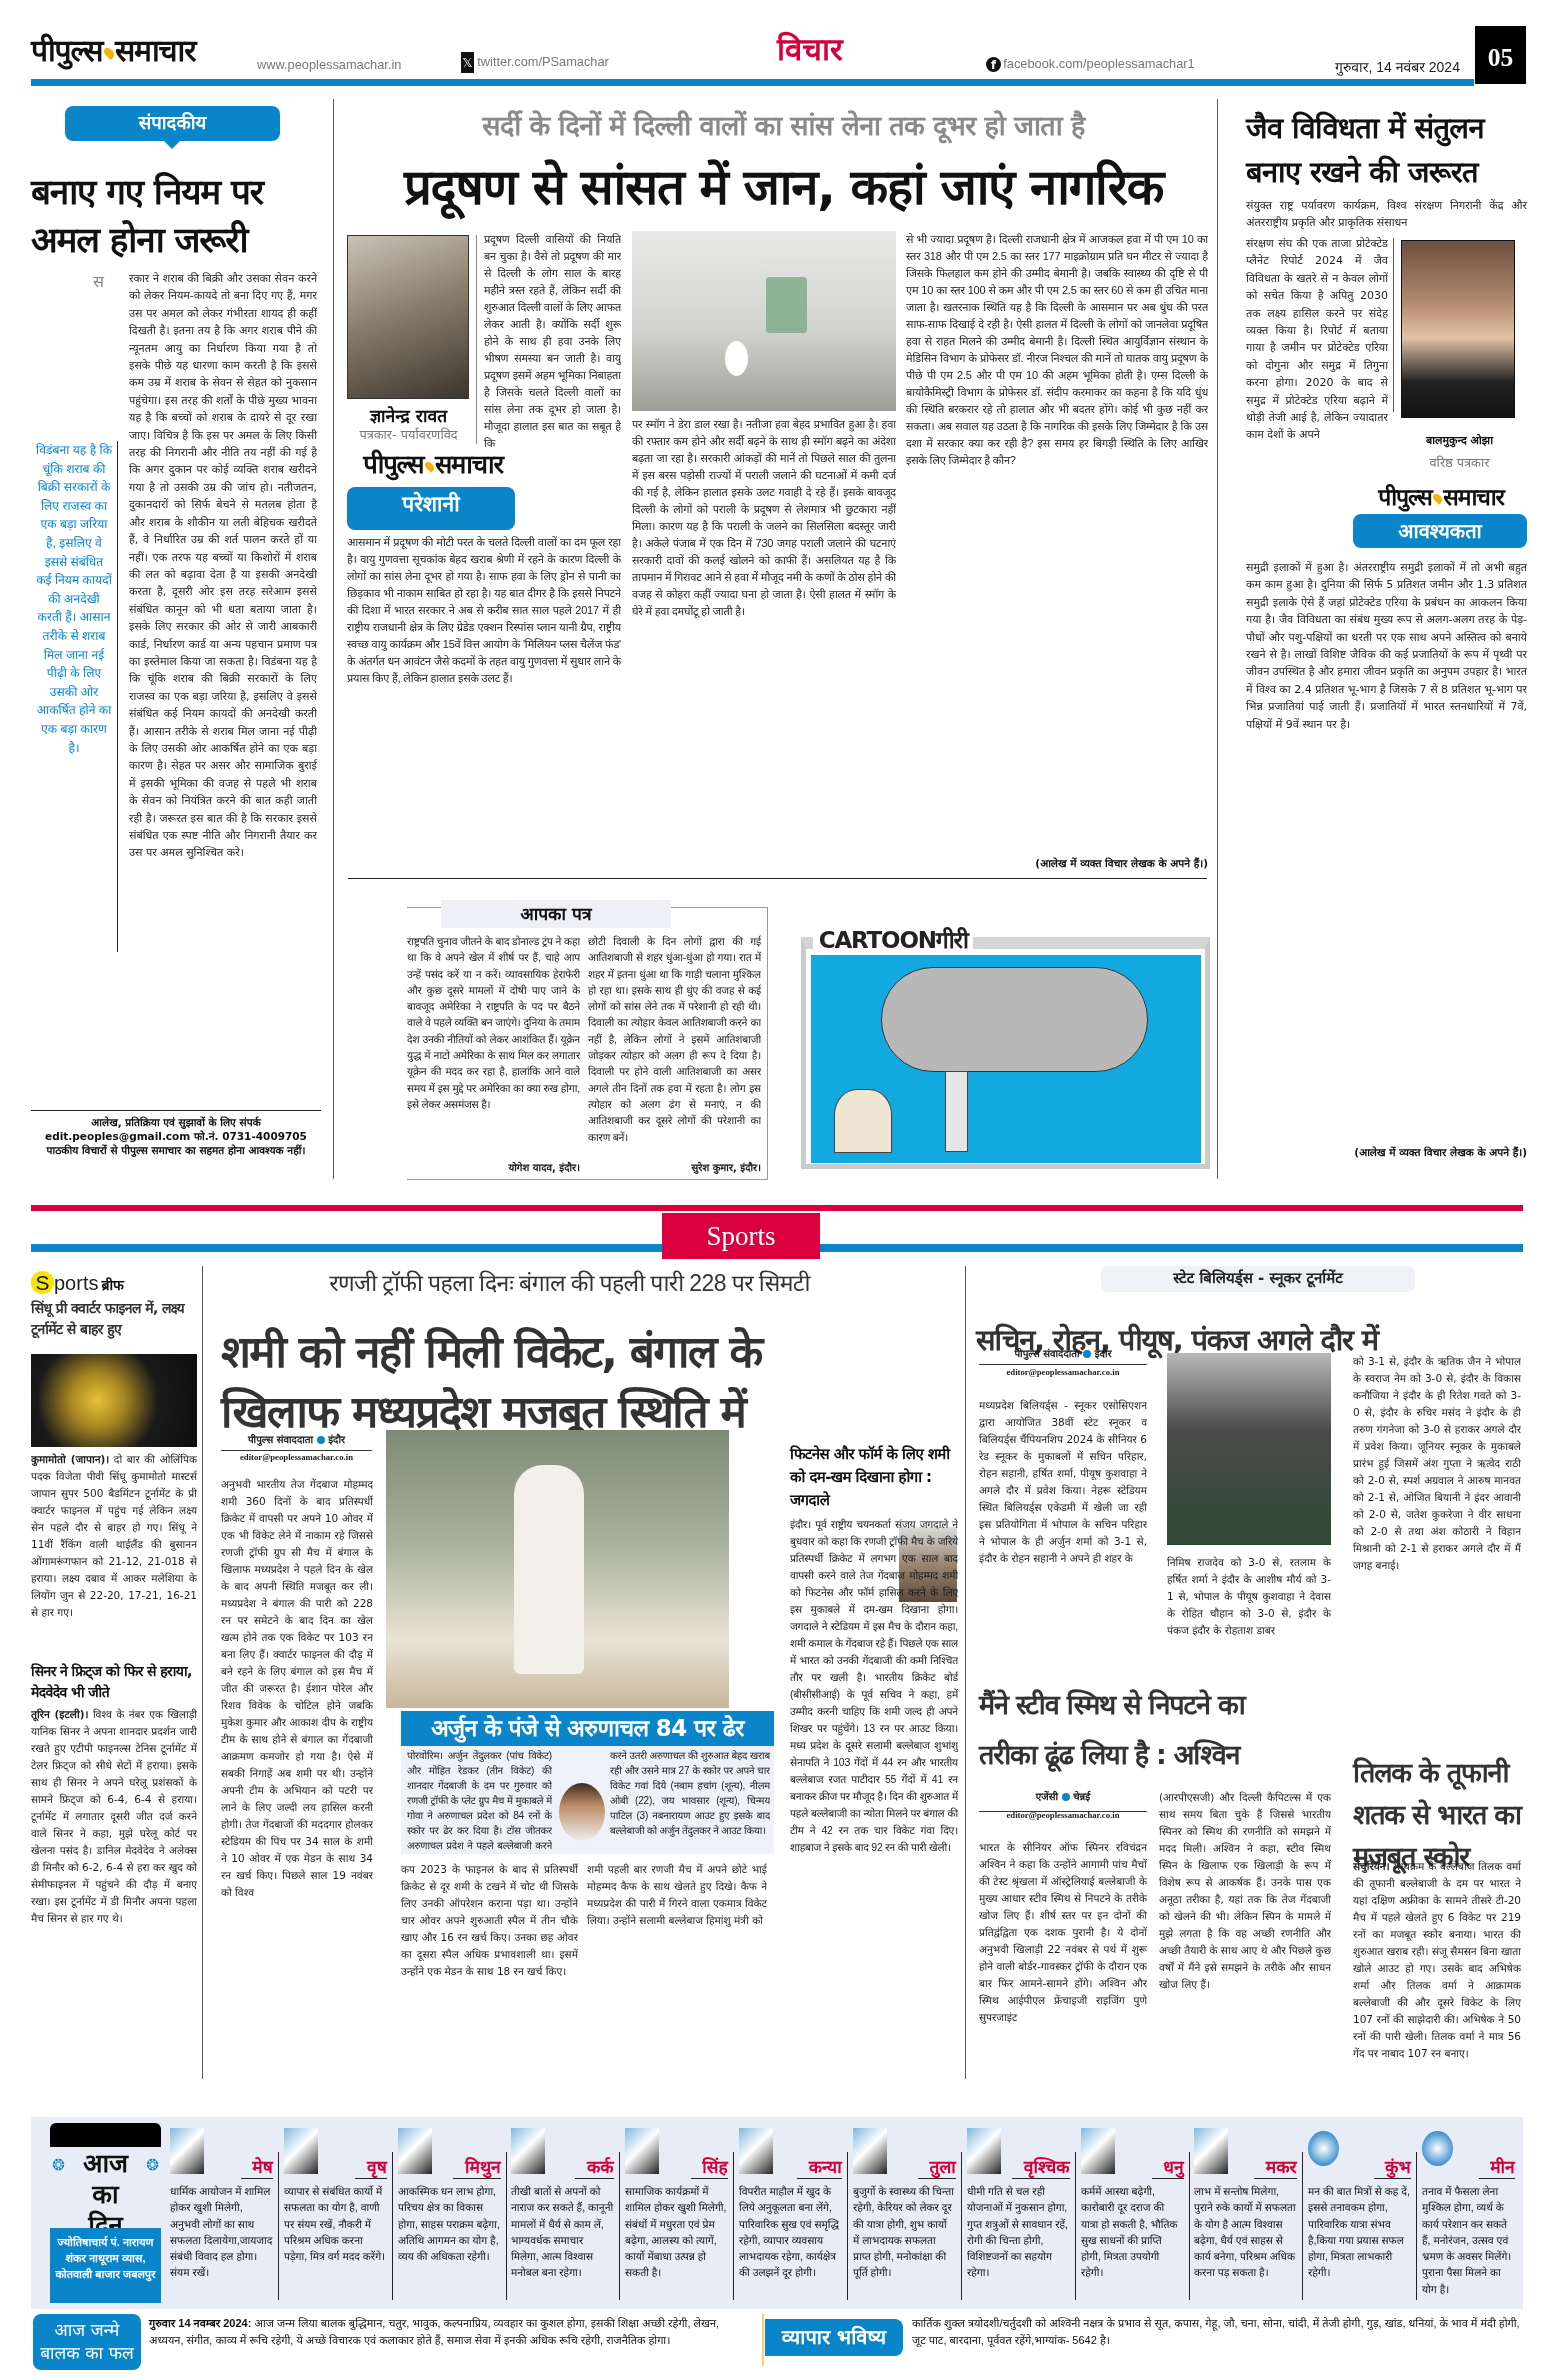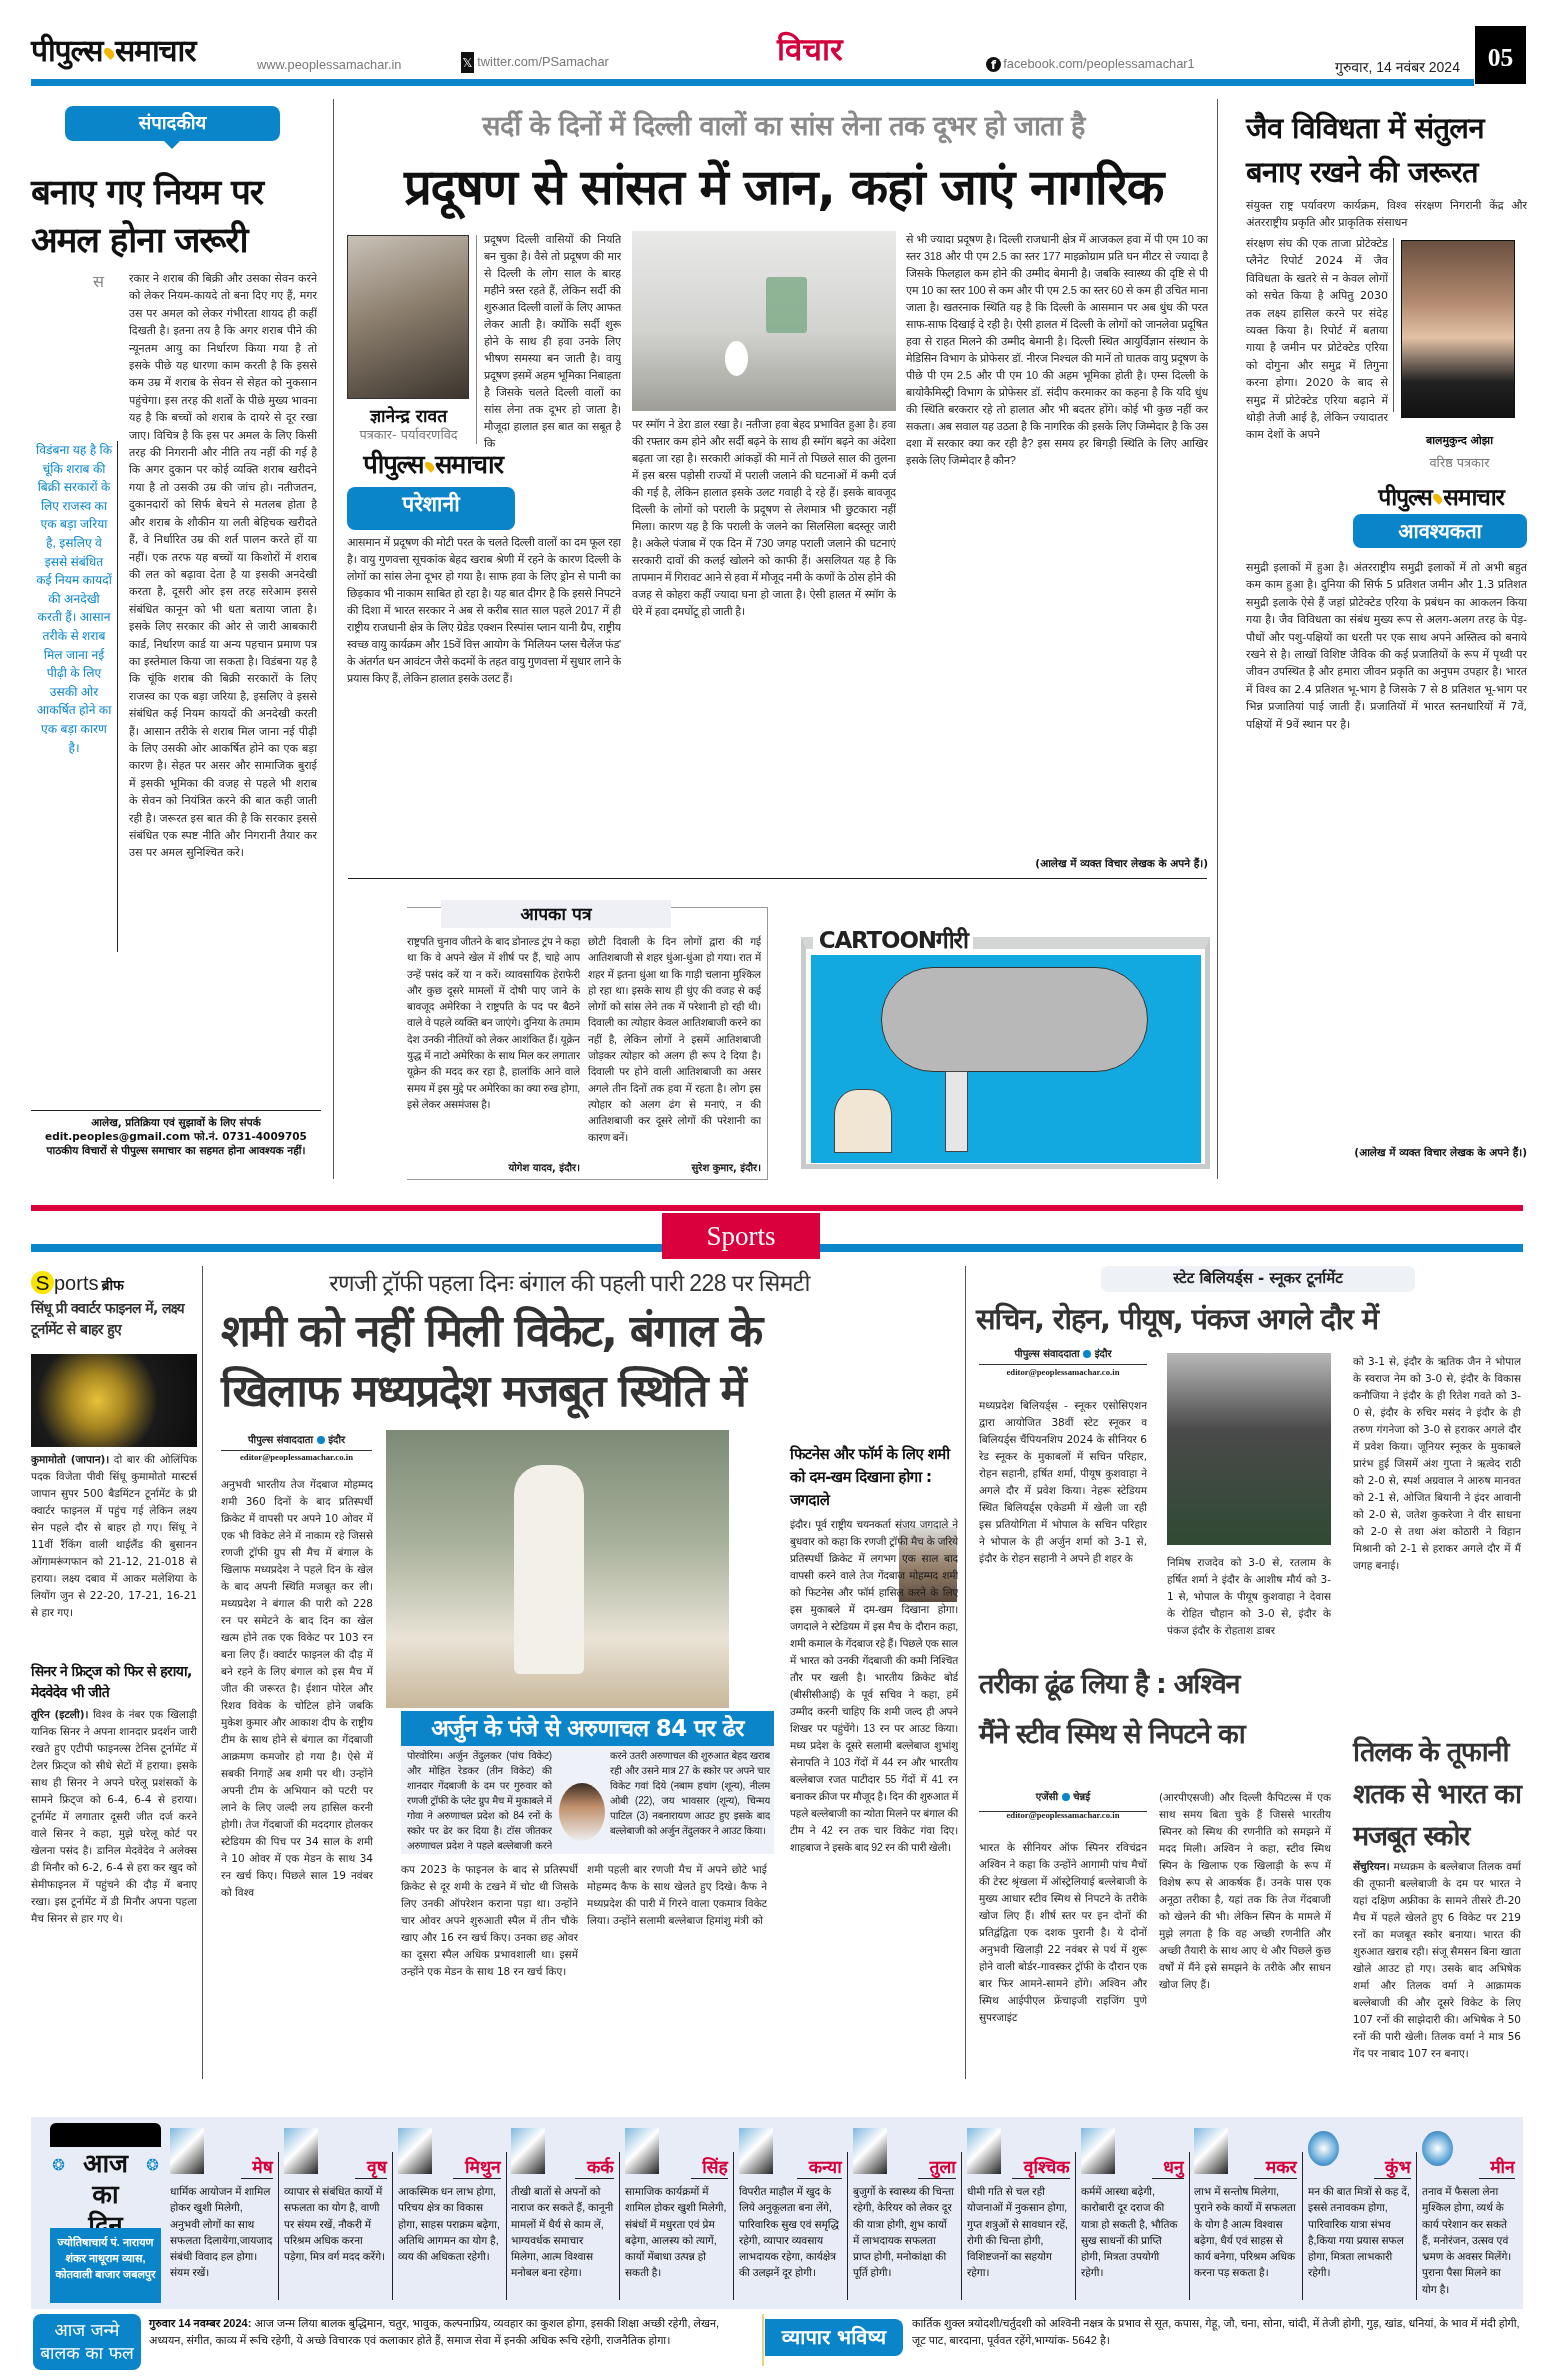--- a/index.html
+++ b/index.html
@@ -51,21 +51,21 @@
   .letters-tab { background: #eef0f6; font-family: "DejaVu Sans", sans-serif; font-weight: bold; font-size: 17.4px; text-align: center; color: #111; }
   .letters-text { font-family: "Liberation Sans", sans-serif; font-size: 10.5px; line-height: 16.3px; text-align: justify; letter-spacing: -0.2px; }
   .letter-sig { font-family: "DejaVu Sans", sans-serif; font-weight: bold; font-size: 10px; text-align: right; }
 
   .cartoon-frame { border: 5.8px solid #c9cbcb; border-top: 12.8px solid #d4d6d6; background: #fff; }
   .cartoon-title { font-family: "DejaVu Sans", sans-serif; font-weight: bold; font-size: 23px; color: #222; background: #fff; letter-spacing: -1.2px; }
 
   .sports-badge { background: #d9003d; color: #fff; font-family: "Liberation Serif", serif; font-size: 27px; text-align: center; }
 
   .sp-kicker { font-family: "Liberation Sans", sans-serif; font-size: 23px; color: #333; letter-spacing: -0.6px; }
-  .sp-headline { font-family: "DejaVu Sans", sans-serif; font-weight: bold; color: #333; letter-spacing: -1.7px; }
+  .sp-headline { font-family: "DejaVu Sans", sans-serif; font-weight: bold; color: #333; letter-spacing: -1.7px; margin-top: 21px; }
   .sp-sub { font-family: "DejaVu Sans", sans-serif; font-weight: bold; color: #333; letter-spacing: -0.6px; }
   .sp-byline { font-family: "DejaVu Sans", sans-serif; font-weight: bold; font-size: 10px; color: #222; }
   .sp-byline .bullet { display: inline-block; width: 8.1px; height: 8.1px; border-radius: 50%; background: #0a85c9; margin: 0 3.5px; vertical-align: middle; }
   .sp-email { font-family: "Liberation Serif", serif; font-weight: bold; font-size: 8.7px; color: #222; }
 
   .arjun-bar { background: #0a85c9; color: #fff; font-family: "DejaVu Sans", sans-serif; font-weight: bold; font-size: 23px; text-align: center; letter-spacing: -0.6px; }
   .arjun-box { background: #eef1f7; }
 
   .sports-brief-s { display: inline-block; width: 23px; height: 23px; border-radius: 50%; background: #f9e300; color: #111; font-family: "Liberation Sans", sans-serif; font-size: 21px; text-align: center; line-height: 23px; }
 
@@ -235,22 +235,22 @@
 <div class="abs sp-byline" style="left:979px;top:1346px;width:168px;text-align:center;border-bottom:1.2px solid #333;padding-bottom:3.5px;">
   <span>पीपुल्स संवाददाता</span><span class="bullet"></span><span>इंदौर</span>
 </div>
 <div class="abs sp-email" style="left:979px;top:1367px;width:168px;text-align:center;">editor@peoplessamachar.co.in</div>
 <div class="abs col-text" style="left:979px;top:1397px;width:168px;height:325px;overflow:hidden;font-size:10.5px;line-height:17px;">मध्यप्रदेश बिलियर्ड्स - स्नूकर एसोसिएशन द्वारा आयोजित 38वीं स्टेट स्नूकर व बिलियर्ड्स चैंपियनशिप 2024 के सीनियर 6 रेड स्नूकर के मुकाबलों में सचिन परिहार, रोहन सहानी, हर्षित शर्मा, पीयूष कुशवाहा ने अगले दौर में प्रवेश किया। नेहरू स्टेडियम स्थित बिलियर्ड्स एकेडमी में खेली जा रही इस प्रतियोगिता में भोपाल के सचिन परिहार ने भोपाल के ही अर्जुन शर्मा को 3-1 से, इंदौर के रोहन सहानी ने अपने ही शहर के</div>
 <div class="abs photo snooker" style="left:1167px;top:1353px;width:164px;height:192px;"></div>
 <div class="abs col-text" style="left:1167px;top:1554px;width:164px;height:168px;overflow:hidden;font-size:10.5px;line-height:17px;">निमिष राजदेव को 3-0 से, रतलाम के हर्षित शर्मा ने इंदौर के आशीष मौर्य को 3-1 से, भोपाल के पीयूष कुशवाहा ने देवास के रोहित चौहान को 3-0 से, इंदौर के पंकज इंदौर के रोहताश डाबर</div>
 <div class="abs col-text" style="left:1353px;top:1353px;width:168px;height:372px;overflow:hidden;font-size:10.5px;line-height:17px;">को 3-1 से, इंदौर के ऋतिक जैन ने भोपाल के स्वराज नेम को 3-0 से, इंदौर के विकास कनौजिया ने इंदौर के ही रितेश गवते को 3-0 से, इंदौर के रुचिर मसंद ने इंदौर के ही तरुण गंगनेजा को 3-0 से हराकर अगले दौर में प्रवेश किया। जूनियर स्नूकर के मुकाबले प्रारंभ हुई जिसमें अंश गुप्ता ने ऋत्वेद राठी को 2-0 से, स्पर्श अग्रवाल ने आरुष मानवत को 2-1 से, ओजित बियानी ने इंदर आवानी को 2-0 से, जतेश कुकरेजा ने वीर साधना को 2-0 से तथा अंश कोठारी ने विहान मिश्रानी को 2-1 से हराकर अगले दौर में मैं जगह बनाई।</div>
 
 <div class="abs sp-headline" style="left:979px;top:1659px;width:360px;font-size:27px;line-height:50px;letter-spacing:-1.2px;">
+  <div>मैंने स्टीव स्मिथ से निपटने का</div>
   <div>तरीका ढूंढ लिया है : अश्विन</div>
-  <div>मैंने स्टीव स्मिथ से निपटने का</div>
 </div>
 <div class="abs sp-byline" style="left:979px;top:1789px;width:168px;text-align:center;border-bottom:1.2px solid #333;padding-bottom:8px;">
   <span>एजेंसी</span><span class="bullet"></span><span>चेन्नई</span>
 </div>
 <div class="abs sp-email" style="left:979px;top:1810px;width:168px;text-align:center;">editor@peoplessamachar.co.in</div>
 <div class="abs col-text" style="left:979px;top:1839px;width:168px;height:244px;overflow:hidden;font-size:10.5px;line-height:17px;">भारत के सीनियर ऑफ स्पिनर रविचंद्रन अश्विन ने कहा कि उन्होंने आगामी पांच मैचों की टेस्ट श्रृंखला में ऑस्ट्रेलियाई बल्लेबाजी के मुख्य आधार स्टीव स्मिथ से निपटने के तरीके खोज लिए हैं। शीर्ष स्तर पर इन दोनों की प्रतिद्वंद्विता एक दशक पुरानी है। ये दोनों अनुभवी खिलाड़ी 22 नवंबर से पर्थ में शुरू होने वाली बोर्डर-गावस्कर ट्रॉफी के दौरान एक बार फिर आमने-सामने होंगे। अश्विन और स्मिथ आईपीएल फ्रेंचाइजी राइजिंग पुणे सुपरजाइंट</div>
 <div class="abs col-text" style="left:1159px;top:1789px;width:172px;height:290px;overflow:hidden;font-size:10.5px;line-height:17px;">(आरपीएसजी) और दिल्ली कैपिटल्स में एक साथ समय बिता चुके हैं जिससे भारतीय स्पिनर को स्मिथ की रणनीति को समझने में मदद मिली। अश्विन ने कहा, स्टीव स्मिथ स्पिन के खिलाफ एक खिलाड़ी के रूप में विशेष रूप से आकर्षक हैं। उनके पास एक अनूठा तरीका है, यहां तक कि तेज गेंदबाजी को खेलने की भी। लेकिन स्पिन के मामले में मुझे लगता है कि वह अच्छी रणनीति और अच्छी तैयारी के साथ आए थे और पिछले कुछ वर्षों में मैंने इसे समझने के तरीके और साधन खोज लिए हैं।</div>
 
 <div class="abs sp-headline" style="left:1353px;top:1731px;width:168px;font-size:27px;line-height:42px;letter-spacing:-1.2px;">तिलक के तूफानी शतक से भारत का मजबूत स्कोर</div>
 <div class="abs col-text" style="left:1353px;top:1858px;width:168px;height:226px;overflow:hidden;font-size:10.5px;line-height:17px;"><span class="bold">सेंचुरियन।</span> <span>मध्यक्रम के बल्लेबाज तिलक वर्मा की तूफानी बल्लेबाजी के दम पर भारत ने यहां दक्षिण अफ्रीका के सामने तीसरे टी-20 मैच में पहले खेलते हुए 6 विकेट पर 219 रनों का मजबूत स्कोर बनाया। भारत की शुरुआत खराब रही। संजू सैमसन बिना खाता खोले आउट हो गए। उसके बाद अभिषेक शर्मा और तिलक वर्मा ने आक्रामक बल्लेबाजी की और दूसरे विकेट के लिए 107 रनों की साझेदारी की। अभिषेक ने 50 रनों की पारी खेली। तिलक वर्मा ने मात्र 56 गेंद पर नाबाद 107 रन बनाए।</span></div>

